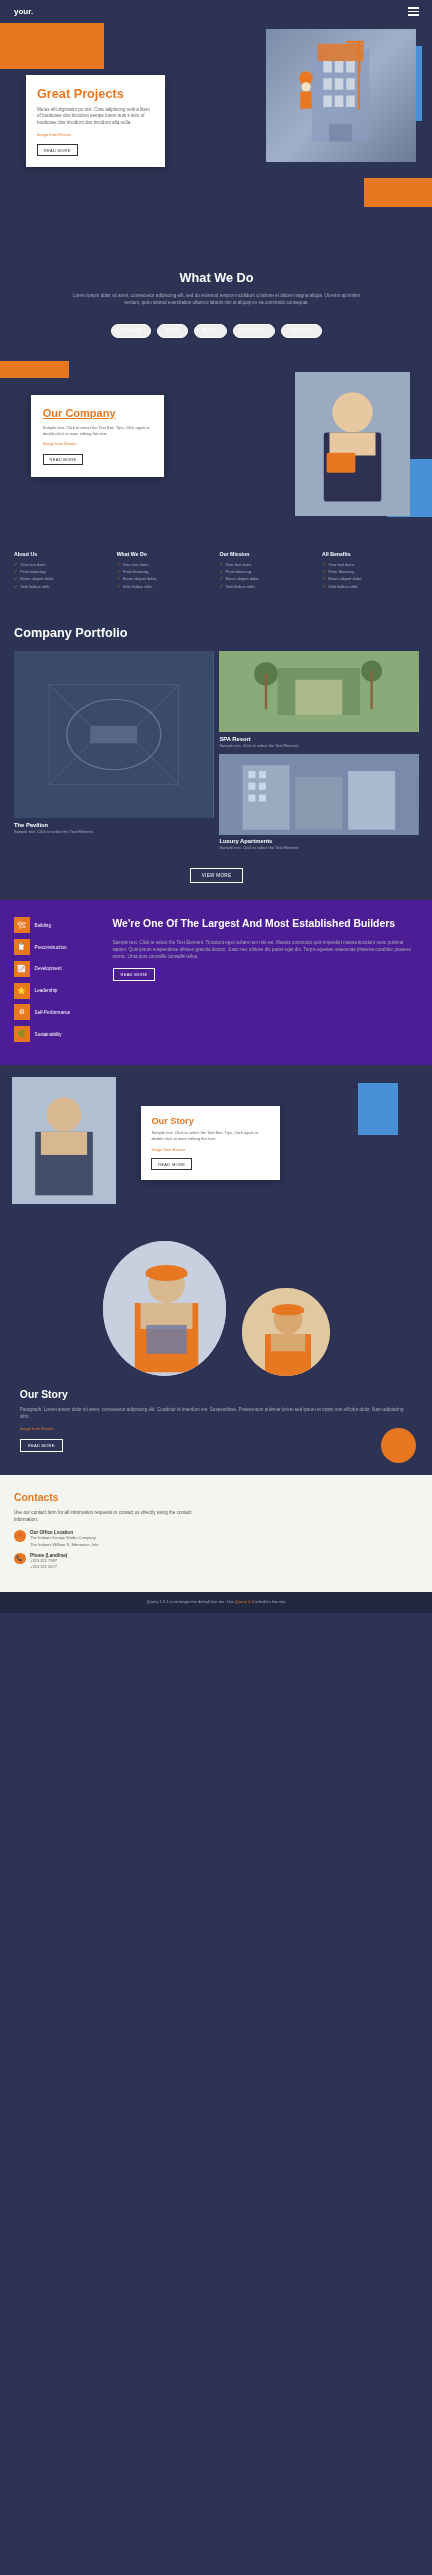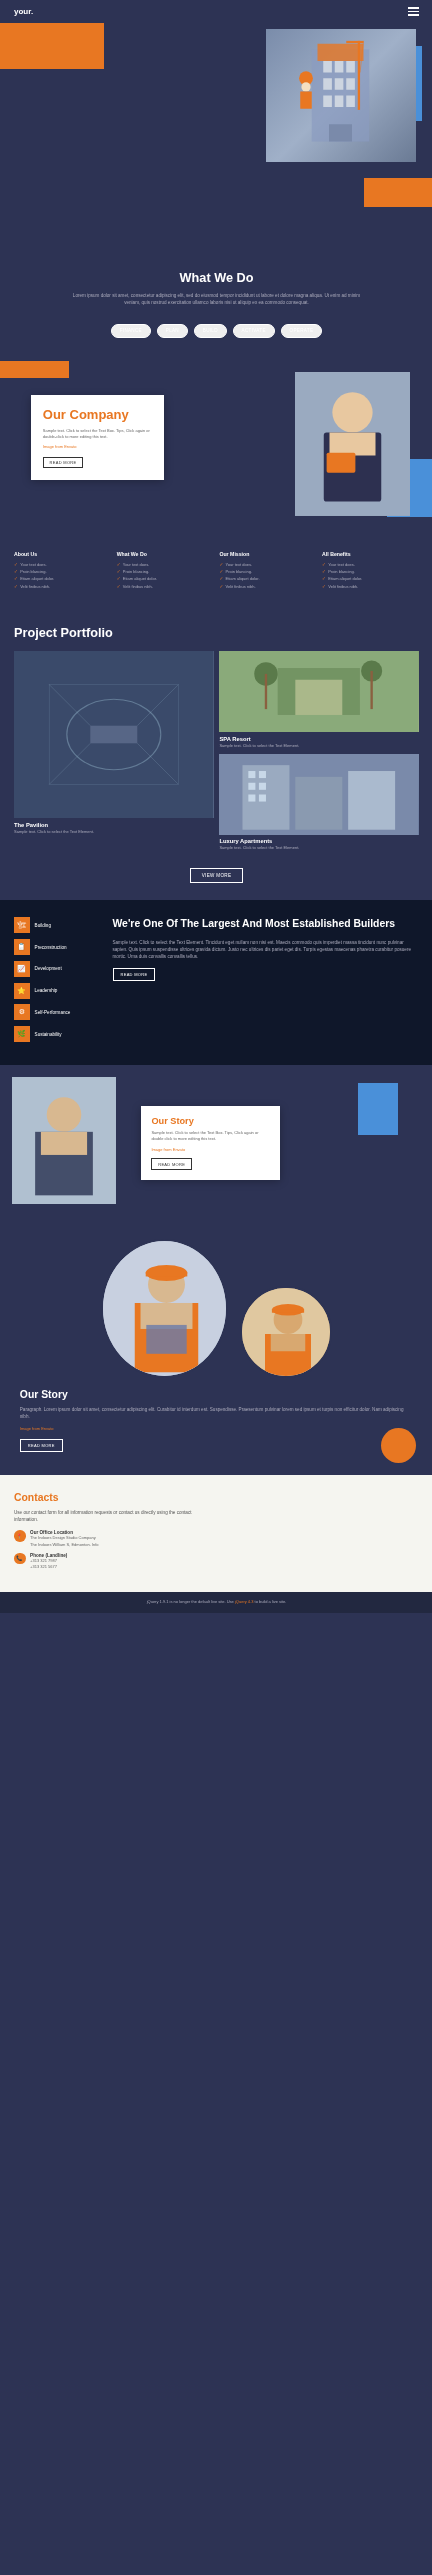--- a/index.html
+++ b/index.html
@@ -171,24 +171,25 @@
       z-index: 2;
       background: #fff;
       color: #333;
       width: 133px;
       margin-top: 11.5px;
       margin-left: 17.3px;
       padding: 11.5px;
       box-shadow: 0 2.3px 8.7px rgba(0,0,0,0.3);
     }
     .company-card h2 {
-      font-size: 13px;
+      font-size: 11px;
       color: #e87722;
       font-weight: bold;
       margin-bottom: 5.8px;
+      text-decoration: underline;
     }
     .company-card p {
       font-size: 4px;
       color: #666;
       line-height: 1.5;
       margin-bottom: 4.6px;
     }
     .company-card .img-placeholder {
       font-size: 4px; color: #e87722; margin-bottom: 5.8px;
     }
@@ -271,21 +272,21 @@
       background: transparent;
       font-size: 4.6px;
       padding: 4px 10.4px;
       cursor: pointer;
       text-transform: uppercase;
       letter-spacing: 0.3px;
     }
 
     
     .builders-section {
-      background: #0f172a;
+      background: #4c1d95;
       padding: 17.3px 14px 23px;
       display: grid;
       grid-template-columns: 87px 1fr;
       gap: 11.5px;
       align-items: start;
     }
     .builders-icons { display: flex; flex-direction: column; gap: 5.8px; }
     .builder-icon-item {
       display: flex;
       align-items: center;
@@ -542,20 +543,26 @@
         <rect x="140" y="5" width="4" height="120" fill="#e87722"></rect>
         <rect x="120" y="5" width="30" height="4" fill="#e87722"></rect>
         <line x1="150" y1="5" x2="144" y2="60" stroke="#e87722" stroke-width="1"></line>
 
         <circle cx="50" cy="70" r="12" fill="#e87722"></circle>
         <circle cx="50" cy="85" r="8" fill="#f5e0c0"></circle>
         <rect x="40" y="93" width="20" height="30" fill="#e87722"></rect>
       </svg>
     </div>
   </div>
+  <div class="hero-card">
+    <h1>Great Projects</h1>
+    <p>Metus elit dignissim pu nisi. Cras adipiscing velit a litem of bookcase dos tincidunt sempe lorem suis s leim of bookcase dos tincidunt dos tincidunt aliq nulla.</p>
+    <p class="img-placeholder">Image from Envato</p>
+    <button class="btn-read-more">READ MORE</button>
+  </div>
 </section>
 
 <section class="what-we-do">
   <h2 class="section-title">What We Do</h2>
   <p class="section-subtitle">Lorem ipsum dolor sit amet, consectetur adipiscing elit, sed do eiusmod tempor incididunt ut labore et dolore magna aliqua. Ut enim ad minim veniam, quis nostrud exercitation ullamco laboris nisi ut aliquip ex ea commodo consequat.</p>
   <div class="services-row">
     <button class="service-pill">FINANCE</button>
     <button class="service-pill">PLAN</button>
     <button class="service-pill">BUILD</button>
     <button class="service-pill">ACTIVATE</button>
@@ -666,21 +673,21 @@
         </li>
       <li>
           <span class="check-icon">✓</span>
           <span>Velit finibus nibh.</span>
         </li>
     </ul>
   </div>
 </section>
 
 <section class="portfolio-section">
-  <h2 class="section-title">Project Portfolio</h2>
+  <h2 class="section-title">Company Portfolio</h2>
   <div class="portfolio-grid">
 
     <div class="portfolio-item portfolio-large">
       <div class="portfolio-img pavilion">
         <svg width="100%" height="100%" viewBox="0 0 340 290" preserveAspectRatio="xMidYMid slice">
           <rect width="340" height="290" fill="#3a4a6a"></rect>
 
           <ellipse cx="170" cy="145" rx="80" ry="60" fill="none" stroke="#8aaac0" stroke-width="2" opacity="0.5"></ellipse>
           <rect x="60" y="60" width="220" height="170" fill="none" stroke="#8aaac0" stroke-width="1" opacity="0.3"></rect>
           <line x1="60" y1="60" x2="130" y2="130" stroke="#8aaac0" stroke-width="1" opacity="0.4"></line>

